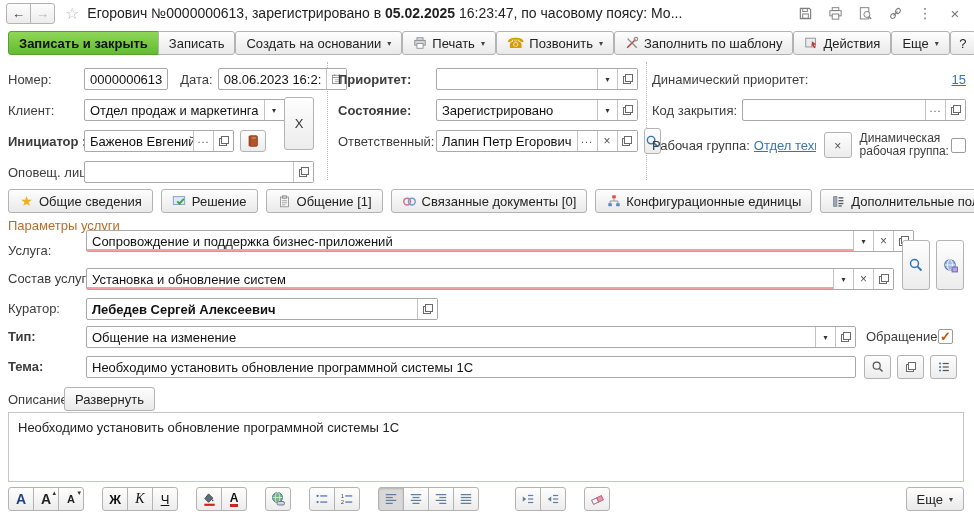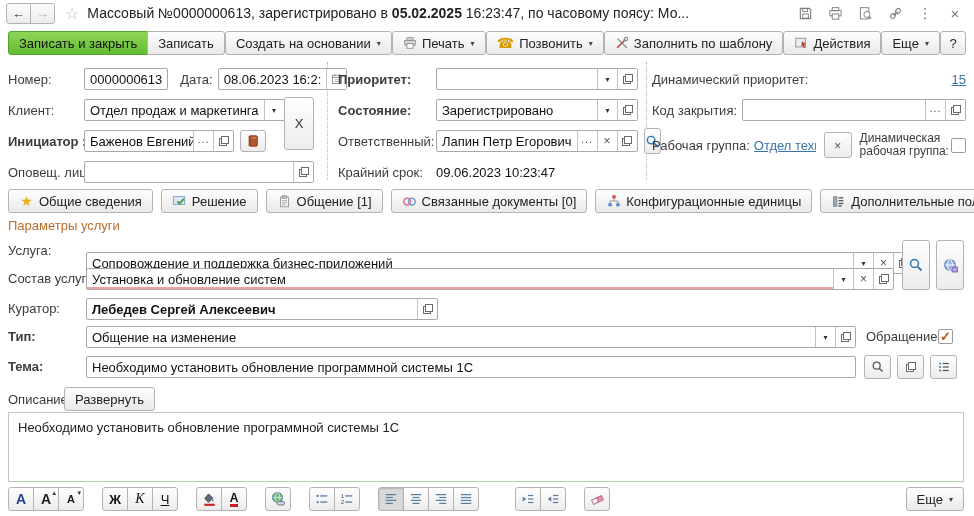--- a/index.html
+++ b/index.html
@@ -8,21 +8,21 @@
 
   
   .btn{display:inline-flex;align-items:center;justify-content:center;height:24px;padding:0 10px;
        border:1px solid #b3b3b3;border-radius:3px;background:linear-gradient(#fefefe,#e9e9e9);
        font-size:13px;color:#222;cursor:pointer;box-sizing:border-box;white-space:nowrap;}
   .btn .bicon{margin-right:5px;display:inline-flex;align-items:center;}
   .dda::after{content:"▾";font-size:8px;margin-left:6px;color:#444;position:relative;top:0px;}
   .joined{display:inline-flex;}
   .joined .btn:first-child{border-radius:3px 0 0 3px;}
   .joined .btn:last-child{border-radius:0 3px 3px 0;margin-left:-1px;}
-  .green{background:linear-gradient(#8fd657,#63bb31);border-color:#55a32a;font-weight:normal;color:#111;}
+  .green{background:linear-gradient(#8fd657,#63bb31);border-color:#55a32a;font-weight:bold;color:#111;}
 
   .fg{display:flex;align-items:stretch;height:22px;border:1px solid #a8a8a8;border-radius:2px;
       background:#fff;box-sizing:border-box;}
   .fg .val{flex:1;display:flex;align-items:center;padding:0 5px;white-space:nowrap;overflow:hidden;
            font-size:13px;color:#111;}
   .fg.req .val{box-shadow:inset 0 -2px 0 #f2a19e;}
   .seg{width:19px;display:flex;align-items:center;justify-content:center;border-left:1px solid #c3c3c3;
        color:#3d3d3d;cursor:pointer;background:#fff;}
   .seg-dd::after{content:"▾";font-size:8px;color:#333;}
   .seg-x::after{content:"×";font-size:12px;color:#555;}
@@ -117,21 +117,21 @@
 <div id="app">
 
   <div class="titlebar">
     <span class="navbtn back">
         <span>←</span>
       </span>
     <span class="navbtn fwd">
         <span>→</span>
       </span>
     <span class="fav">☆</span>
-    <span class="ttext"><span>Массовый №0000000613, зарегистрировано в </span><span class="b">05.02.2025</span><span> 16:23:47,  по часовому поясу: Мо...</span></span>
+    <span class="ttext"><span>Егорович №0000000613, зарегистрировано в </span><span class="b">05.02.2025</span><span> 16:23:47,  по часовому поясу: Мо...</span></span>
     <span class="ticons">
       <span class="ticon">
         <svg width="15" height="15" viewBox="0 0 16 16">
             <path d="M2.5 2.5h9.5l1.5 1.5v9.5h-11z" fill="none" stroke="#7d7d7d" stroke-width="1.2"></path>
             <rect x="5" y="8.5" width="6" height="4.5" fill="none" stroke="#7d7d7d"></rect>
             <rect x="5" y="2.8" width="5" height="3" fill="none" stroke="#7d7d7d"></rect>
           </svg>
       </span>
       <span class="ticon">
         <svg width="15" height="15" viewBox="0 0 16 16">
@@ -306,24 +306,20 @@
               <span class="ico-open"></span>
             </span>
         </span>
         <span class="sqbtn srchbtn">
           <svg width="15" height="15" viewBox="0 0 16 16">
               <circle cx="6.5" cy="6.5" r="4" fill="none" stroke="#2e75b6" stroke-width="1.5"></circle>
               <line x1="9.6" y1="9.6" x2="13.5" y2="13.5" stroke="#2e75b6" stroke-width="1.8"></line>
             </svg>
         </span>
       </div>
-      <div class="row" style="margin-bottom:0;">
-        <span class="lbl">Крайний срок:</span>
-        <span style="color:#111;">09.06.2023 10:23:47</span>
-      </div>
     </div>
 
     <div class="col c3">
       <div class="row" style="justify-content:space-between;">
         <span class="lbl">Динамический приоритет:</span>
         <a class="lnk">15</a>
       </div>
       <div class="row">
         <span class="lbl" style="width:90px;flex:none;">Код закрытия:</span>
         <span class="fg" style="flex:1;">
@@ -404,21 +400,21 @@
         </span>
       <span>Дополнительные поля [2]</span>
     </span>
     <span class="spacer"></span>
 
   </div>
 
   <div class="svc-title">Параметры услуги</div>
 
   <span class="alabel" style="top:243px;left:8px;">Услуга:</span>
-  <div class="arow" style="top:252px;left:86px;width:828px;">
+  <div class="arow" style="top:230px;left:86px;width:828px;">
     <span class="fg req" style="flex:1;">
       <span class="val">Сопровождение и поддержка бизнес-приложений</span>
       <span class="seg seg-dd"></span>
       <span class="seg seg-x"></span>
       <span class="seg">
           <span class="ico-open"></span>
         </span>
     </span>
   </div>
   <span class="alabel" style="top:271px;left:8px;">Состав услуги:</span>

